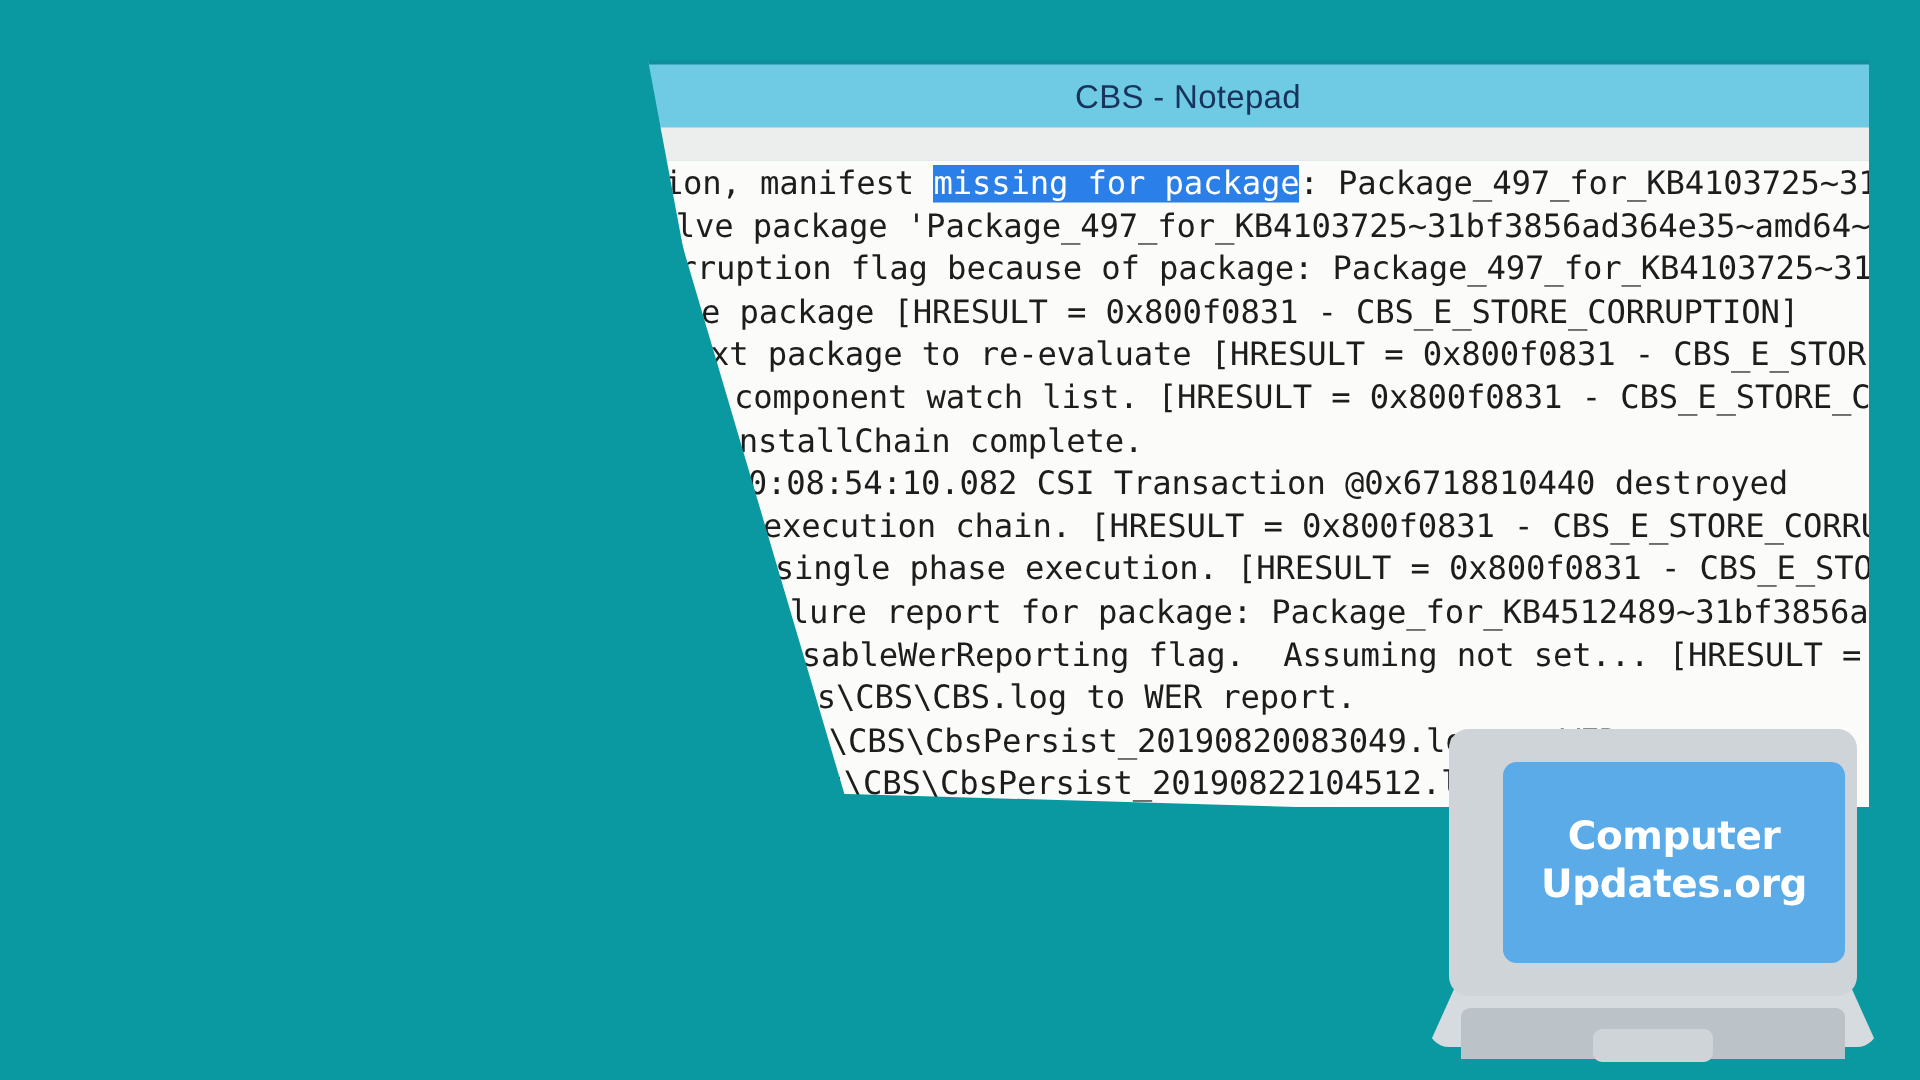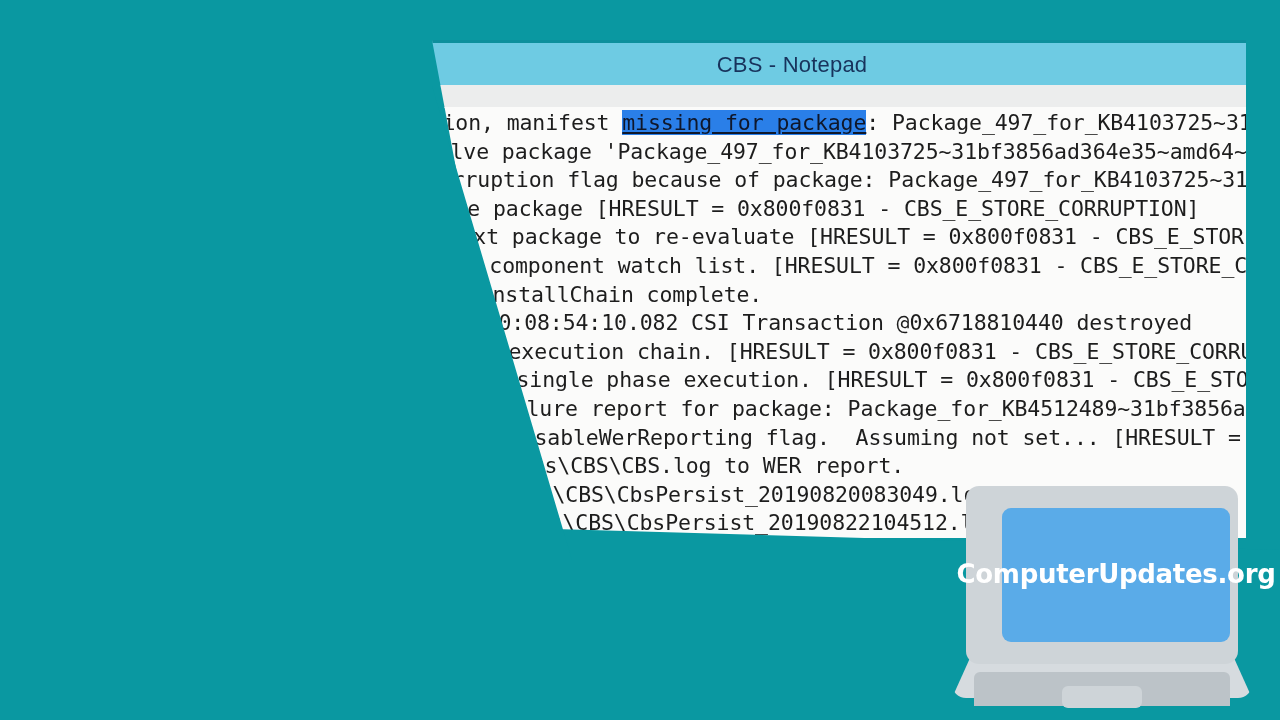--- a/index.html
+++ b/index.html
@@ -111,22 +111,21 @@
     color: #1d1d1d;
     white-space: pre;
     letter-spacing: -0.1px;
   }
   .np-lines .ln {
     display: block;
     white-space: pre;
   }
   .np-lines .sel {
     background: #2a7fe8;
-    color: #0f172a;
-    text-decoration: underline;
+    color: #ffffff;
   }
 
   
   .o1  { margin-left: -118px; }
   .o2  { margin-left: -110px; }
   .o3  { margin-left: -96px;  }
   .o4  { margin-left: -106px; }
   .o5  { margin-left: -100px; }
   .o6  { margin-left: -84px;  }
   .o7  { margin-left: -68px;  }
@@ -183,21 +182,21 @@
   }
   .lt-screen {
     position: absolute;
     left: 36px;
     top: 22px;
     width: 228px;
     height: 134px;
     background: #5aabe8;
     border-radius: 9px;
     display: flex;
-    flex-direction: row;
+    flex-direction: column;
     align-items: center;
     justify-content: center;
   }
   .lt-screen span {
     display: block;
     color: #ffffff;
     font-family: "DejaVu Sans", "Liberation Sans", sans-serif;
     font-weight: 700;
     font-size: 26px;
     line-height: 1.22;

